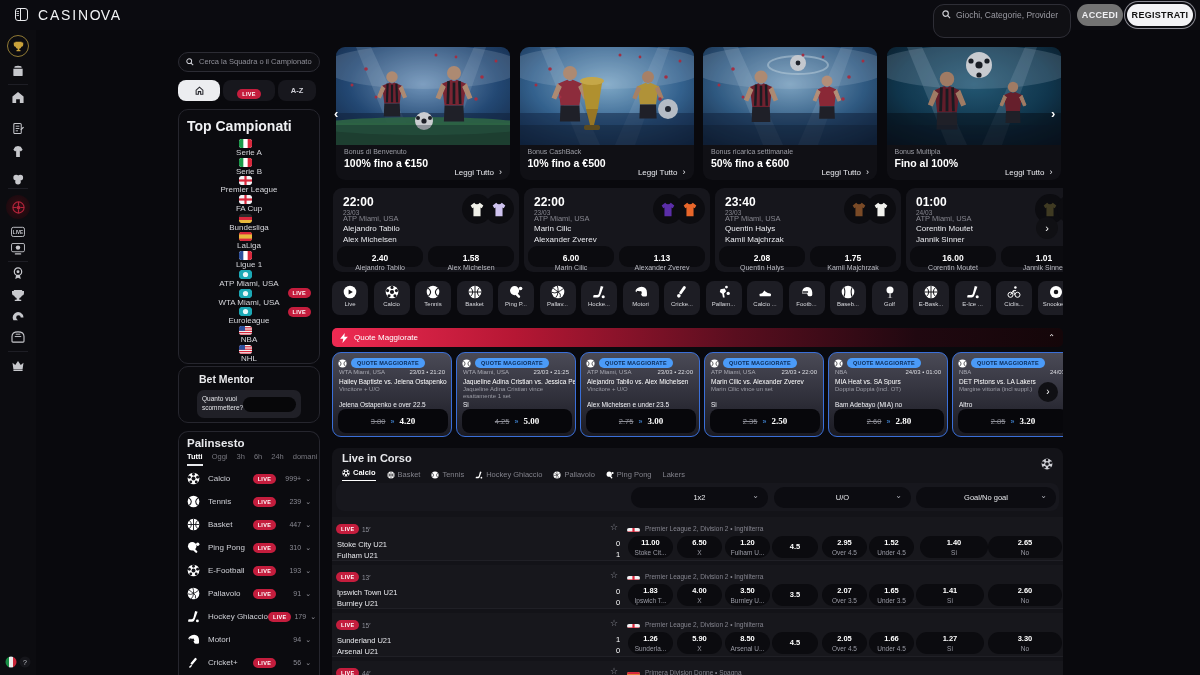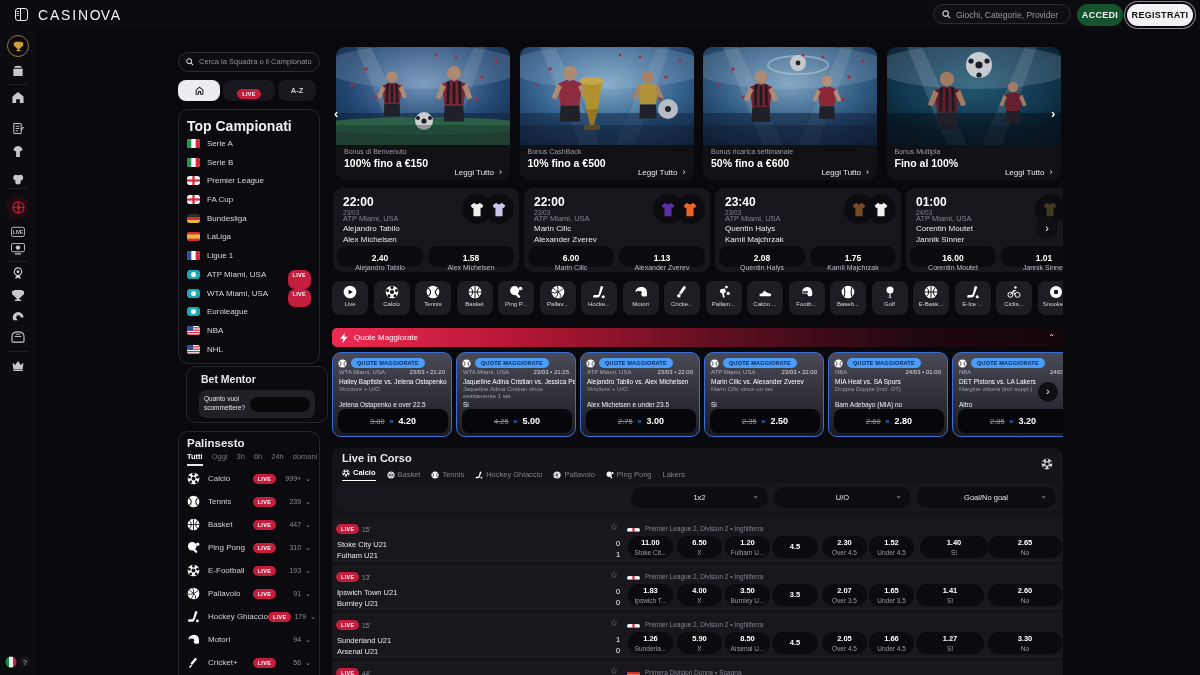--- a/index.html
+++ b/index.html
@@ -1,44 +1,44 @@
 <!DOCTYPE html>
 <html><head>
 <meta charset="utf-8">
 <style>
 *{margin:0;padding:0;box-sizing:border-box;font-family:"Liberation Sans",sans-serif;}
 html,body{width:1200px;height:675px;overflow:hidden;background:#09090d;color:#e8e9ec;}
 
 #topbar{position:absolute;left:0;top:0;width:1200px;height:30px;background:#0b0b10;}
 #logo{position:absolute;left:38px;top:7px;font-size:14px;letter-spacing:1.8px;color:#f2f3f5;font-weight:400;}
 #panelicon{position:absolute;left:15px;top:8px;}
-#tsearch{position:absolute;left:933px;top:4px;width:138px;height:20px;border:1px solid #2e2e36;border-radius:11px;background:#101014;color:#9a9aa2;font-size:8.5px;line-height:20px;padding-left:22px;}
+#tsearch{position:absolute;left:933px;top:4px;width:138px;height:34px;border:1px solid #2e2e36;border-radius:11px;background:#101014;color:#9a9aa2;font-size:8.5px;line-height:20px;padding-left:22px;}
 #tsearch svg{position:absolute;left:8px;top:5px;}
 .tbtn{position:absolute;top:4px;height:22px;border-radius:11px;font-size:9px;font-weight:bold;text-align:center;line-height:22px;letter-spacing:.3px;}
-#accedi{left:1077px;width:46px;background:#14532d;color:#f0f0f3;}
+#accedi{left:1077px;width:46px;background:#737373;color:#f0f0f3;}
 #registrati{left:1127px;width:66px;background:#f2f2f5;color:#111;box-shadow:0 0 0 2px #0b0b10,0 0 0 3px #8a8a93;}
 
 #rail{position:absolute;left:0;top:30px;width:36px;height:645px;background:#0c0c10;}
 .ric{position:absolute;left:18px;transform:translate(-50%,-50%);opacity:.92;}
 
 #sidebar{position:absolute;left:178px;top:48px;width:142px;}
 #ssearch{position:absolute;left:0;top:4px;width:142px;height:20px;border:1px solid #2c2c34;border-radius:10px;background:#0e0e12;color:#8f8f98;font-size:7.5px;line-height:18px;padding-left:20px;}
 #ssearch svg{position:absolute;left:7px;top:5px;}
 .stab{position:absolute;top:32px;height:21px;border-radius:8px;text-align:center;}
 #stab1{left:0;width:42px;background:#ecedf0;line-height:20px;}
 #stab2{left:45px;width:52px;background:#17171d;line-height:21px;}
 #stab3{left:100px;width:38px;background:#17171d;color:#cfcfd6;font-size:7.5px;line-height:21px;font-weight:bold;}
 .panel{border:1px solid #26262e;border-radius:10px;background:#0b0b0f;}
 #topcamp{position:absolute;left:0;top:61px;width:142px;height:255px;padding:7px 8px 0;}
 #topcamp h3{font-size:14px;font-weight:bold;margin:1px 0 5px;color:#f0f1f4;}
-.crow{height:18.7px;display:flex;font-size:8px;color:#d6d7dc;}
+.crow{height:18.7px;display:flex;align-items:center;font-size:8px;color:#d6d7dc;flex-direction:column;}
 .crow .fl{width:13px;height:9px;border-radius:2px;margin-right:7px;flex:none;overflow:hidden;position:relative;}
 .livebadge{background:#c41d3d;color:#fff;font-size:5.5px;font-weight:bold;padding:2px 5px;border-radius:7px;letter-spacing:.3px;}
 .crow .livebadge{margin-left:auto;}
-#betmentor{position:absolute;left:8px;top:318px;width:142px;height:57px;padding:6px 12px;}
+#betmentor{position:absolute;left:0;top:318px;width:142px;height:57px;padding:6px 18px;}
 #betmentor h3{font-size:10.5px;font-weight:bold;margin:0 0 5px 2px;}
 #bmbox{background:#202027;border-radius:7px;height:28px;display:flex;align-items:center;padding:0 5px;}
 #bmbox .q{font-size:6.5px;color:#e3e4e8;line-height:1.35;}
 #bmbox .inp{margin-left:auto;width:60px;height:15px;background:#070709;border-radius:8px;}
 #palin{position:absolute;left:0;top:383px;width:142px;height:244px;padding:5px 8px 0;border-bottom:none;border-bottom-left-radius:0;border-bottom-right-radius:0;}
 #palin h3{font-size:11.5px;font-weight:bold;margin:0 0 3px;}
 .ptabs{display:flex;font-size:7.5px;color:#77777f;gap:9px;margin-bottom:1px;}
 .ptabs .on{color:#fff;font-weight:bold;border-bottom:2px solid #e9eaee;padding-bottom:3px;}
 .srow{height:23px;display:flex;align-items:center;font-size:8px;color:#cfd0d6;white-space:nowrap;}
 .srow svg{margin-right:8px;flex:none;}
@@ -79,21 +79,21 @@
 .qhead{position:absolute;left:5px;top:5px;display:flex;align-items:center;}
 .qpill{background:#4b9bf8;color:#0a2a55;font-size:5.5px;font-weight:bold;border-radius:6px;padding:2px 6px;margin-left:4px;letter-spacing:.2px;}
 .qleague{position:absolute;left:6px;top:16px;font-size:6px;color:#a9aab3;}
 .qdate{position:absolute;right:6px;top:16px;font-size:6px;color:#dcdde2;}
 .qmatch{position:absolute;left:6px;top:24.5px;font-size:6.5px;color:#fff;width:112px;white-space:nowrap;overflow:hidden;}
 .qmkt{position:absolute;left:6px;top:32.5px;font-size:6px;color:#9b9ca5;width:110px;line-height:7.5px;}
 .qval{position:absolute;left:6px;top:48px;font-size:6.5px;color:#f0f1f5;}
 .qodds{position:absolute;left:5px;top:56px;width:110px;height:24px;background:#07070b;border-radius:8px;display:flex;align-items:center;justify-content:center;font-size:8px;}
 .qold{color:#8d8e97;text-decoration:line-through;font-size:7.5px;}
 .qarr{color:#4b9bf8;font-size:7px;margin:0 5px;}
-.qnew{color:#fff;font-weight:bold;font-size:9px;}
+.qnew{color:#fff;font-weight:bold;font-size:9px;font-family:Liberation Serif, serif;}
 
 #livesec{position:absolute;left:0;top:408px;width:731px;height:227px;background:#131318;border-radius:8px 8px 0 0;}
 #livesec h2{position:absolute;left:10px;top:4px;font-size:11px;font-weight:bold;}
 .ltabs{position:absolute;left:10px;top:20px;display:flex;align-items:center;gap:11px;font-size:7.5px;color:#81818a;}
 .ltab{display:flex;align-items:center;gap:3px;}
 .ltab.on{color:#fff;font-weight:bold;border-bottom:1.5px solid #fff;padding-bottom:3px;}
 #lfilter{position:absolute;left:4px;top:35px;width:723px;height:28px;background:#17171d;border-radius:8px;}
 .dd{position:absolute;top:39px;height:21px;background:#0c0c11;border-radius:10px;font-size:7.5px;color:#e7e8ec;text-align:center;line-height:21px;}
 .dd:after{content:"⌄";position:absolute;right:9px;top:-2px;font-size:8px;color:#aaabb3;}
 .lrow{position:absolute;left:0;width:731px;height:44px;background:#17171c;border-bottom:1px solid #202026;}
@@ -1053,21 +1053,21 @@
         <div class="opill" style="left:345px;width:45px">
           <div class="v">6.50</div>
           <div class="n">X</div>
         </div>
         <div class="opill" style="left:393px;width:45px">
           <div class="v">1.20</div>
           <div class="n">Fulham U...</div>
         </div>
         <div class="opill hc" style="left:440px;width:46px">4.5</div>
         <div class="opill" style="left:490px;width:45px">
-          <div class="v">2.30</div>
+          <div class="v">2.95</div>
           <div class="n">Over 4.5</div>
         </div>
         <div class="opill" style="left:537px;width:45px">
           <div class="v">1.52</div>
           <div class="n">Under 4.5</div>
         </div>
         <div class="opill" style="left:588px;width:68px">
           <div class="v">1.40</div>
           <div class="n">Si</div>
         </div>

